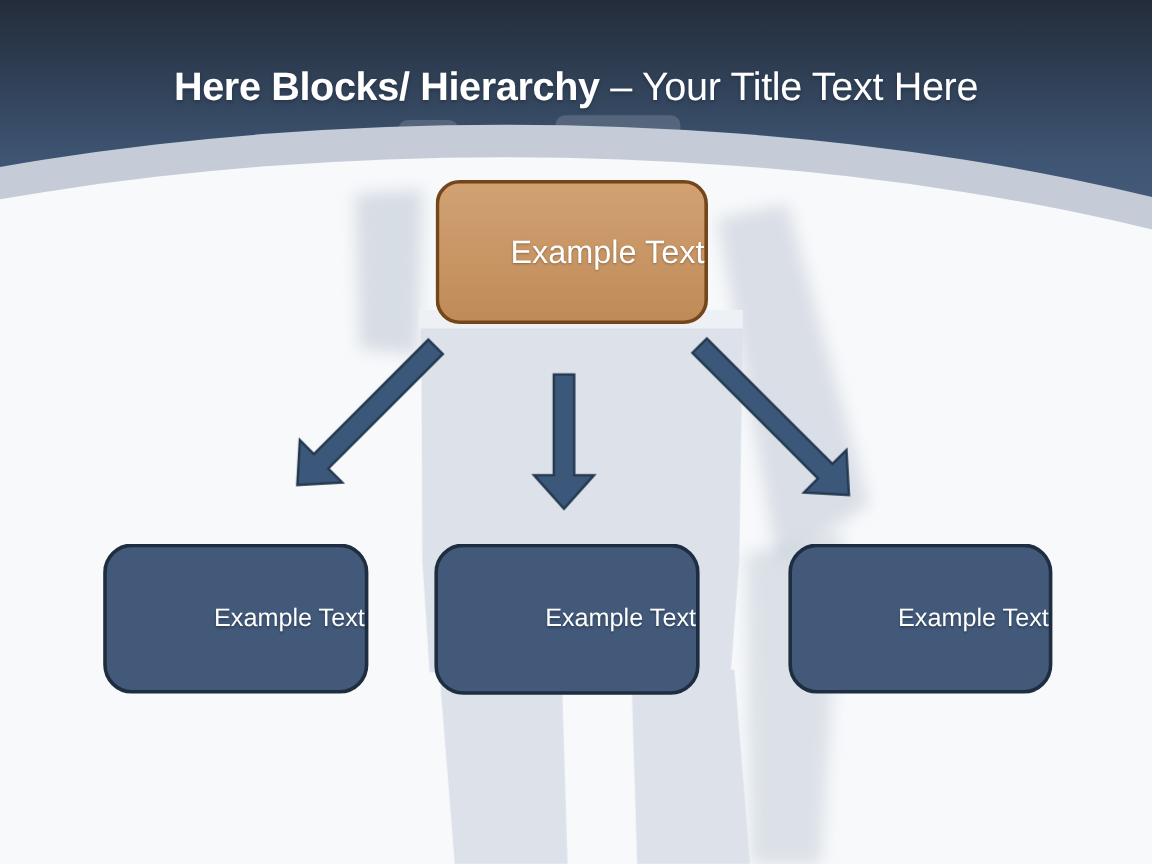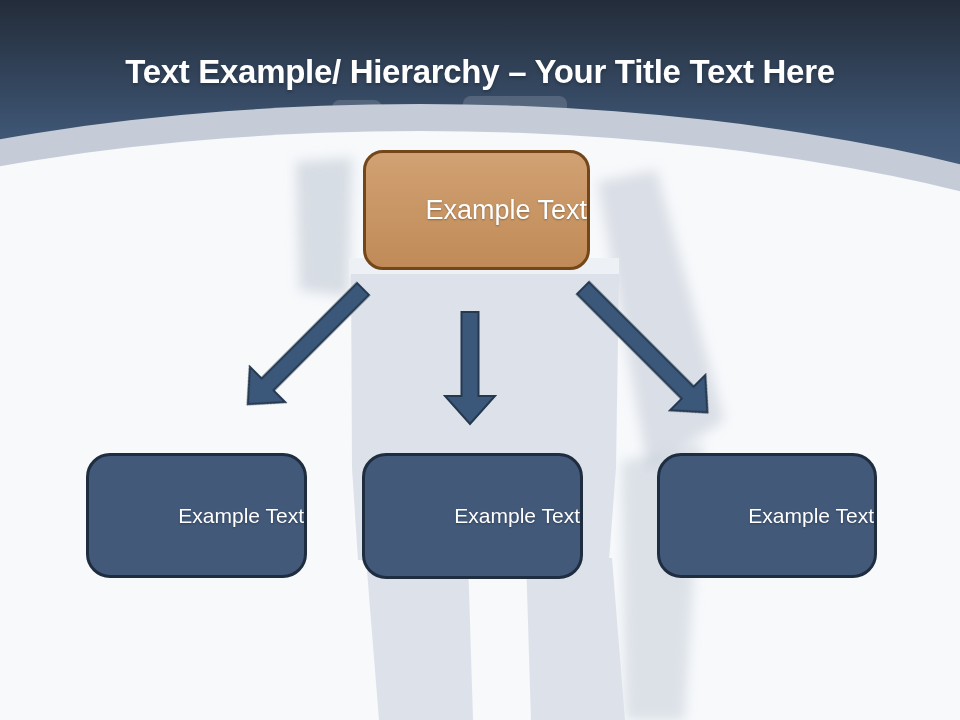--- a/index.html
+++ b/index.html
@@ -10,21 +10,21 @@
   }
   .bg{position:absolute;left:0;top:0;width:960px;height:720px;display:block;}
   .title{
     position:absolute;left:0;top:46px;width:960px;height:52px;
     text-align:center;line-height:52px;white-space:nowrap;
     font-size:33px;color:var(--title_text,#ffffff);
     text-shadow:0 2px 3px rgba(15,25,40,.35);
     letter-spacing:-0.3px;
   }
   .title .t-bold{font-weight:bold;}
-  .title .t-reg{font-weight:bold;}
+  .title .t-reg{font-weight:normal;}
   .block{
     position:absolute;display:flex;align-items:center;justify-content:flex-end;
     text-align:center;color:#ffffff;box-sizing:border-box;
     text-shadow:0 1px 2px rgba(0,0,0,.3);
   }
   .root{
     left:363px;top:150px;width:227px;height:120px;
     background:linear-gradient(180deg,rgba(255,255,255,.14),rgba(0,0,0,.05)),var(--root_fill,#ca925c);
     border:3px solid var(--root_border,#74471a);
     border-radius:20px;font-size:27px;color:var(--root_text,#ffffff);
@@ -82,21 +82,21 @@
     </g>
 
     <g style="fill:var(--arrow_fill,#3b577a);stroke:var(--arrow_border,#24384f)" stroke-width="2" stroke-linejoin="miter">
       <polygon transform="translate(363,289) rotate(45)" points="-8.5,0 8.5,0 8.5,135 25,135 0,163 -25,135 -8.5,135"></polygon>
       <polygon points="461.5,312 478.5,312 478.5,396 495,396 470,424 445,396 461.5,396"></polygon>
       <polygon transform="translate(583,288) rotate(-45)" points="-8.5,0 8.5,0 8.5,148 25,148 0,176 -25,148 -8.5,148"></polygon>
     </g>
   </svg>
 
   <header class="title">
-    <span class="t-bold">Text Example/ Hierarchy</span>
+    <span class="t-bold">Here Blocks/ Hierarchy</span>
     <span class="t-reg">– Your Title Text Here</span>
   </header>
 
   <div class="block root">
     <span>Example Text</span>
   </div>
 
   <div class="block child c1">
     <span>Example Text</span>
   </div>

